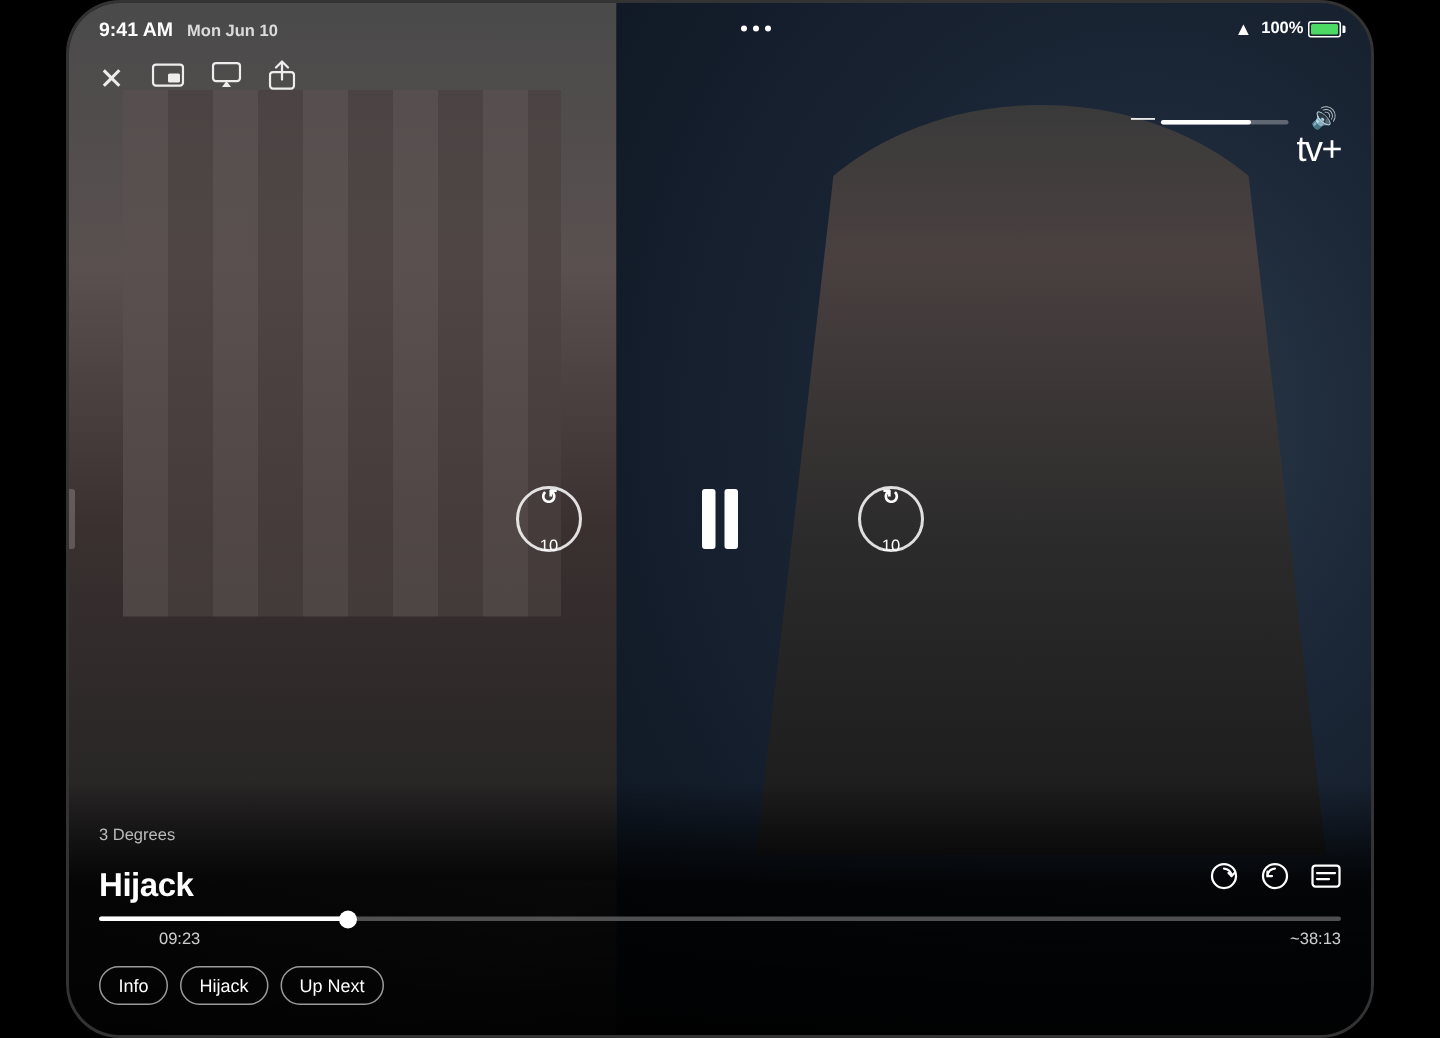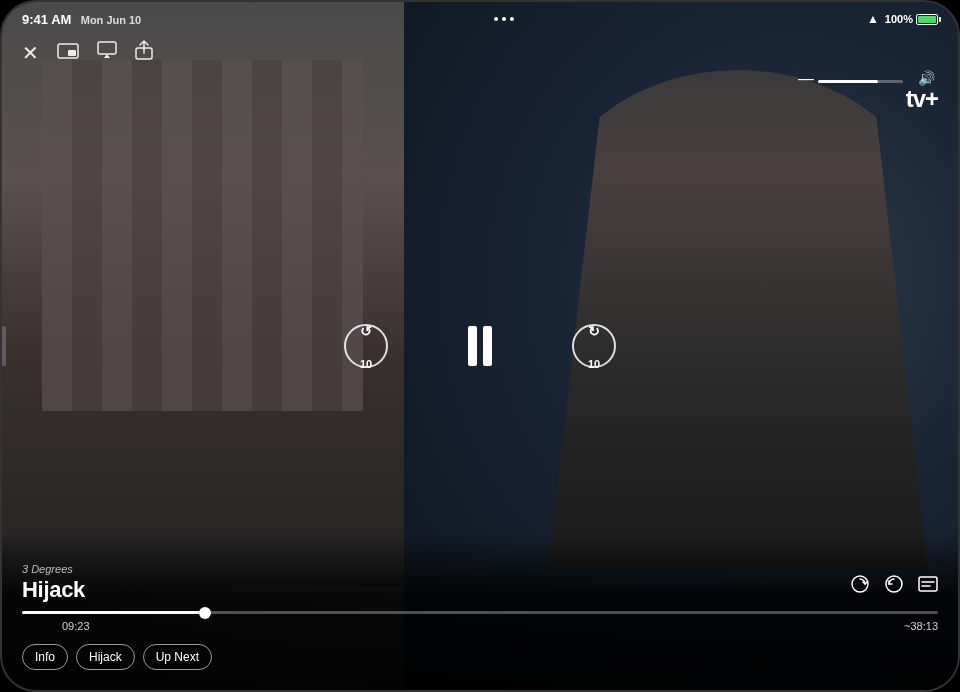--- a/index.html
+++ b/index.html
@@ -9,21 +9,21 @@
       height: 692px;
       background: #000;
       font-family: -apple-system, BlinkMacSystemFont, 'Helvetica Neue', sans-serif;
       overflow: hidden;
       display: flex;
       align-items: center;
       justify-content: center;
     }
 
     .device-frame {
-      width: 960px;
+      width: 872px;
       height: 692px;
       background: #1a1a1a;
       border-radius: 36px;
       overflow: hidden;
       position: relative;
       border: 2px solid #333;
       padding-left: 24px;
     }
 
     
@@ -188,21 +188,21 @@
     }
 
     
     .apple-tv-logo {
       position: absolute;
       top: 80px;
       right: 20px;
       z-index: 100;
       color: #fff;
       font-size: 28px;
-      font-weight: 700;
+      font-weight: 400;
       letter-spacing: -1px;
     }
 
     
     .center-controls {
       position: absolute;
       top: 50%;
       left: 50%;
       transform: translate(-50%, -50%);
       display: flex;
@@ -221,21 +221,21 @@
       flex-direction: column;
       align-items: center;
       justify-content: center;
       cursor: pointer;
       font-size: 10px;
       font-weight: 600;
     }
 
     .skip-btn .skip-num {
       font-size: 11px;
-      font-weight: 700;
+      font-weight: 400;
       line-height: 1;
       margin-top: 20px;
     }
 
     .skip-arrow-back {
       font-size: 14px;
     }
 
     .skip-arrow-fwd {
       font-size: 14px;
@@ -270,22 +270,21 @@
     .title-section {
       display: flex;
       justify-content: space-between;
       align-items: flex-end;
       margin-bottom: 8px;
     }
 
     .title-left .episode-label {
       font-size: 11px;
       color: rgba(255,255,255,0.7);
-      margin-bottom: 2px;
-      font-style: italic;
+      margin-bottom: 14px;
     }
 
     .title-left .show-title {
       font-size: 22px;
       font-weight: 700;
       color: #fff;
       letter-spacing: -0.3px;
     }
 
     .title-right {

